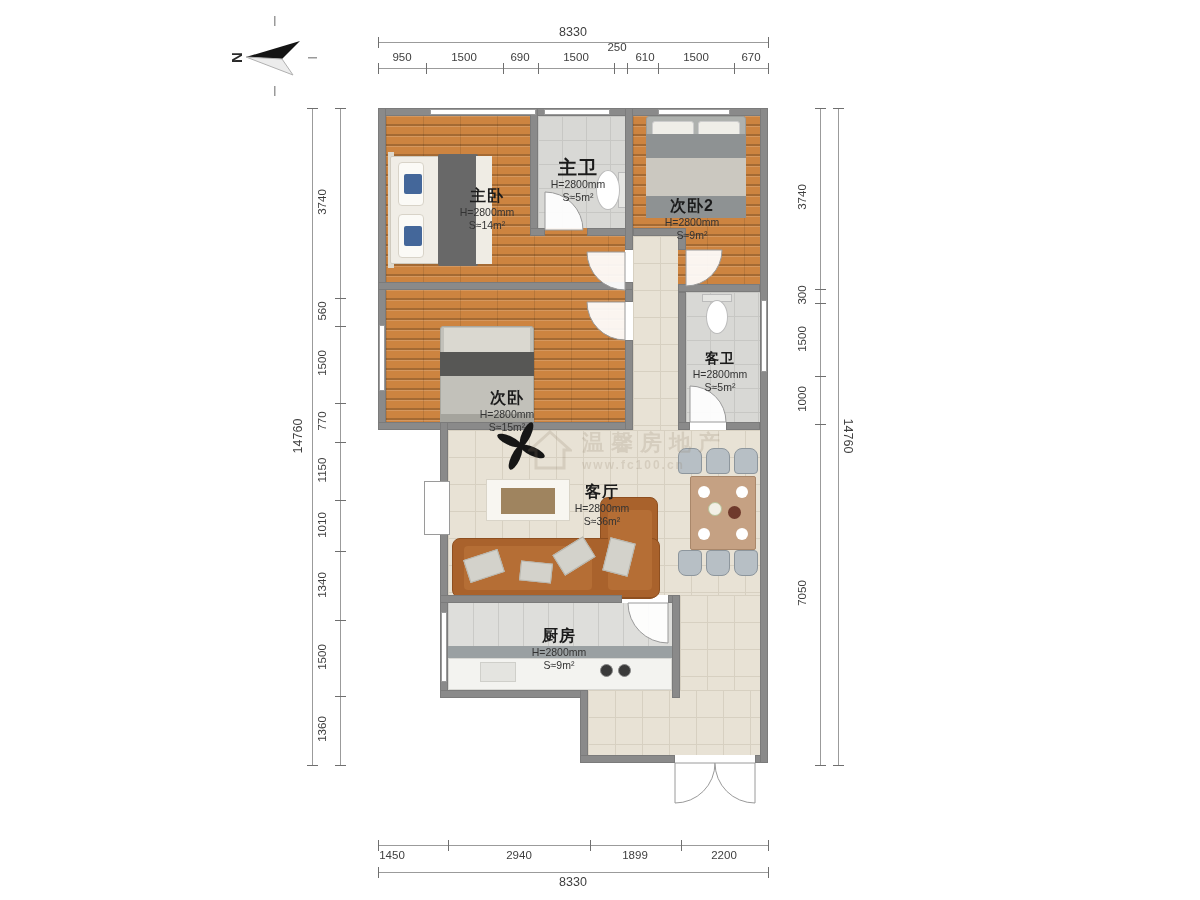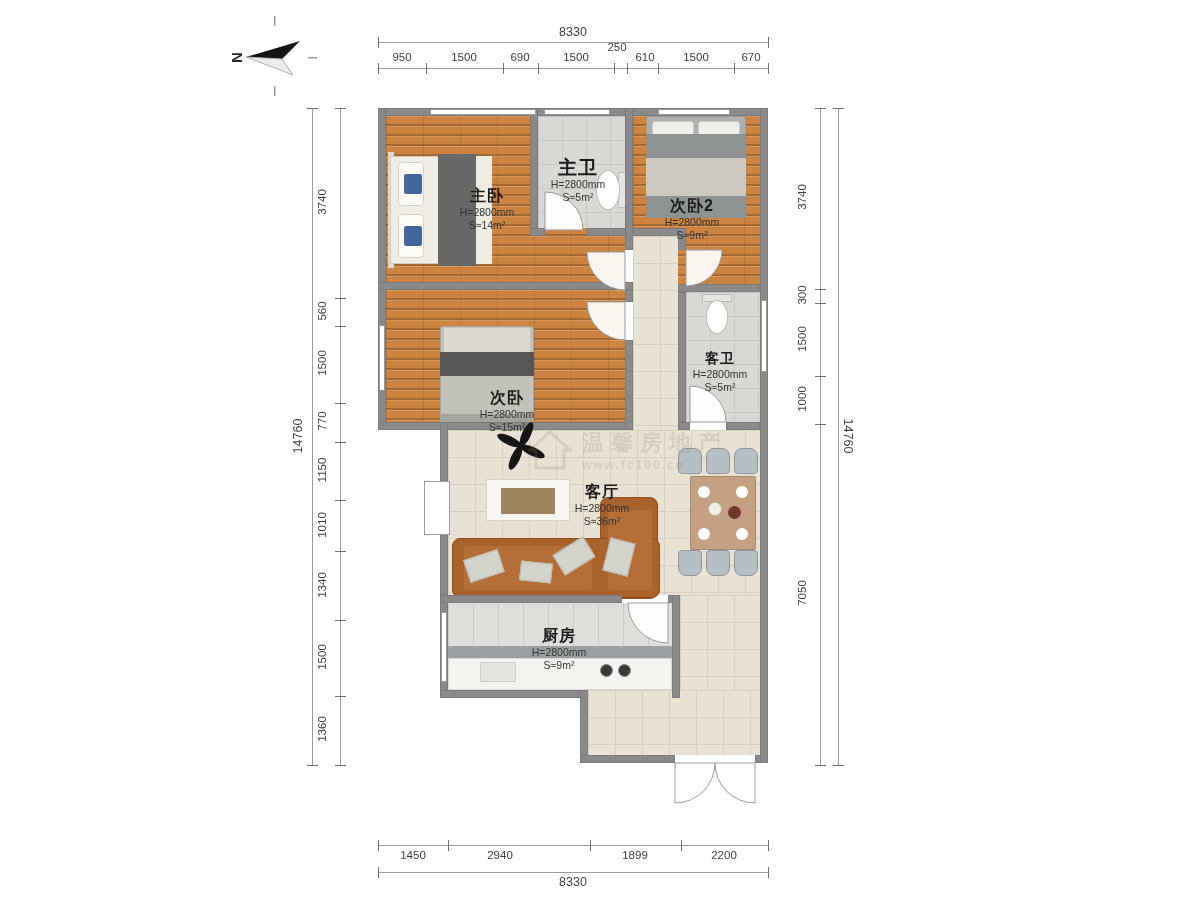--- a/index.html
+++ b/index.html
@@ -245,22 +245,22 @@
       <div class="dim-label" style="left: 615px; top: 51px; width: 60px; position: absolute;">610</div>
       <div class="dim-label" style="left: 666px; top: 51px; width: 60px; position: absolute;">1500</div>
       <div class="dim-label" style="left: 721px; top: 51px; width: 60px; position: absolute;">670</div>
       <div class="dim-tick" style="left: 377.5px; top: 840px; width: 1px; height: 11px; position: absolute;"></div>
       <div class="dim-tick" style="left: 447.5px; top: 840px; width: 1px; height: 11px; position: absolute;"></div>
       <div class="dim-tick" style="left: 589.5px; top: 840px; width: 1px; height: 11px; position: absolute;"></div>
       <div class="dim-tick" style="left: 680.5px; top: 840px; width: 1px; height: 11px; position: absolute;"></div>
       <div class="dim-tick" style="left: 767.5px; top: 840px; width: 1px; height: 11px; position: absolute;"></div>
       <div class="dim-tick" style="left: 377.5px; top: 867px; width: 1px; height: 11px; position: absolute;"></div>
       <div class="dim-tick" style="left: 767.5px; top: 867px; width: 1px; height: 11px; position: absolute;"></div>
-      <div class="dim-label" style="left: 383px; top: 849px; width: 60px; position: absolute;">1450</div>
-      <div class="dim-label" style="left: 470px; top: 849px; width: 60px; position: absolute;">2940</div>
+      <div class="dim-label" style="left: 362px; top: 849px; width: 60px; position: absolute;">1450</div>
+      <div class="dim-label" style="left: 489px; top: 849px; width: 60px; position: absolute;">2940</div>
       <div class="dim-label" style="left: 605px; top: 849px; width: 60px; position: absolute;">1899</div>
       <div class="dim-label" style="left: 694px; top: 849px; width: 60px; position: absolute;">2200</div>
       <div class="dim-tick" style="left: 335px; top: 107.5px; width: 11px; height: 1px; position: absolute;"></div>
       <div class="dim-tick" style="left: 335px; top: 297.5px; width: 11px; height: 1px; position: absolute;"></div>
       <div class="dim-tick" style="left: 335px; top: 325.5px; width: 11px; height: 1px; position: absolute;"></div>
       <div class="dim-tick" style="left: 335px; top: 402.5px; width: 11px; height: 1px; position: absolute;"></div>
       <div class="dim-tick" style="left: 335px; top: 441.5px; width: 11px; height: 1px; position: absolute;"></div>
       <div class="dim-tick" style="left: 335px; top: 499.5px; width: 11px; height: 1px; position: absolute;"></div>
       <div class="dim-tick" style="left: 335px; top: 550.5px; width: 11px; height: 1px; position: absolute;"></div>
       <div class="dim-tick" style="left: 335px; top: 619.5px; width: 11px; height: 1px; position: absolute;"></div>

